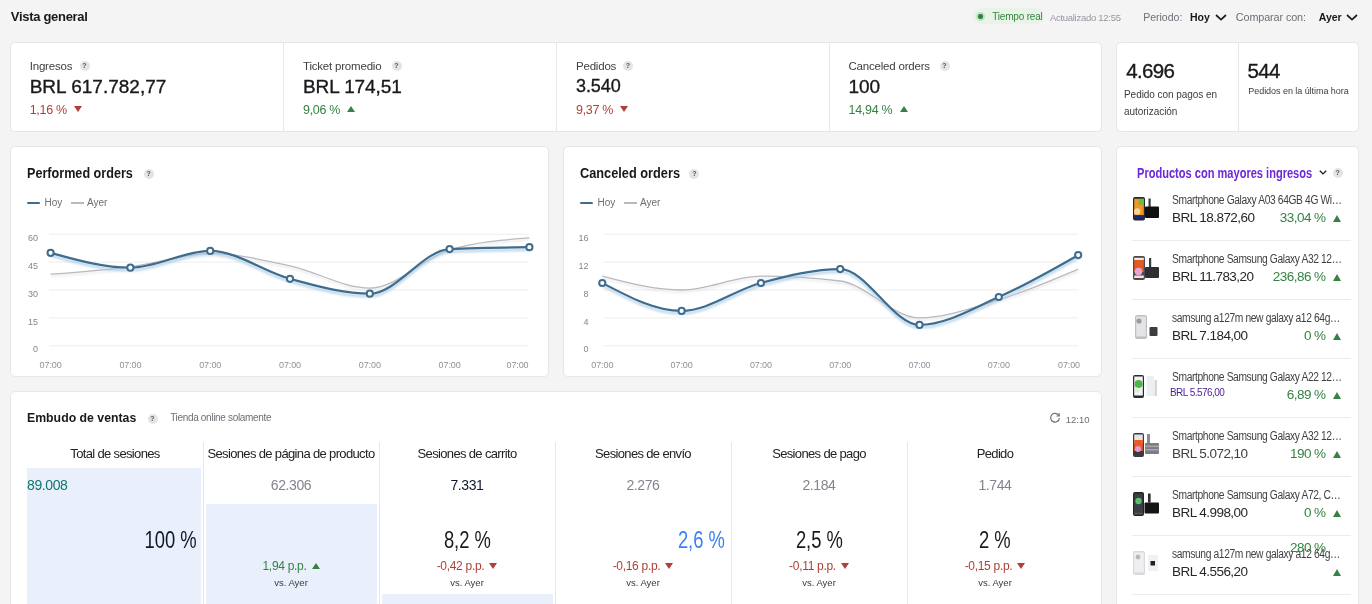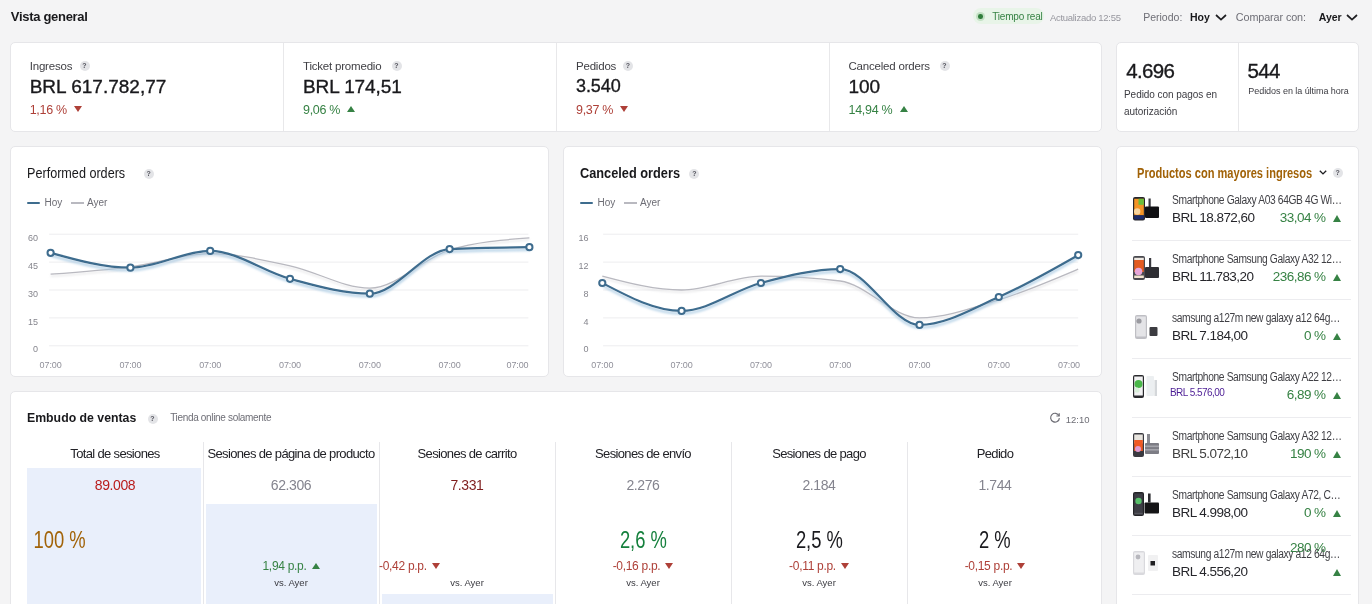--- a/index.html
+++ b/index.html
@@ -63,21 +63,21 @@
     <defs>
       <filter id="shb" x="-20%" y="-20%" width="140%" height="160%">
         <feDropShadow dx="0" dy="2.6" stdDeviation="1.1" flood-color="#a7c9e2" flood-opacity="0.9"></feDropShadow>
       </filter>
       <filter id="shg" x="-20%" y="-20%" width="140%" height="160%">
         <feDropShadow dx="0" dy="2" stdDeviation="1" flood-color="#dcdcdf" flood-opacity="0.8"></feDropShadow>
       </filter>
     </defs>
   </svg>
 <div class="card" style="left:10px;top:146px;width:539px;height:231px">
-<div class="abs" style="left:16.4px;top:17.6px;font-size:14.5px;font-weight:normal;color:#19191c;white-space:nowrap"><span class="sxl" style="transform:scaleX(0.87)">Performed orders</span></div>
+<div class="abs" style="left:16.4px;top:17.6px;font-size:14.5px;font-weight:bold;color:#19191c;white-space:nowrap"><span class="sxl" style="transform:scaleX(0.87)">Performed orders</span></div>
 <div class="help" style="left:132.7px;top:22.2px">?</div>
 <div class="abs" style="left:16.1px;top:54.5px;width:13.2px;height:2.8px;border-radius:1.4px;background:#3e6c8e"></div>
 <div class="abs" style="left:33.5px;top:50.3px;font-size:10px;color:#6d6d75">Hoy</div>
 <div class="abs" style="left:59.5px;top:55.2px;width:13.3px;height:1.4px;background:#b9b9c0"></div>
 <div class="abs" style="left:75.9px;top:50.3px;font-size:10px;color:#6d6d75">Ayer</div>
 <svg class="abs" style="left:0;top:0" width="537" height="229" viewBox="0 0 537 229">
 <g stroke="#ededef" stroke-width="1">
         <line x1="38.1" y1="87.2" x2="517.4" y2="87.2"></line>
         <line x1="38.1" y1="115.1" x2="517.4" y2="115.1"></line>
         <line x1="38.1" y1="143.0" x2="517.4" y2="143.0"></line>
@@ -168,48 +168,49 @@
 <div class="abs" style="left:1054.7px;top:21.8px;font-size:9.5px;color:#6e6e76">12:10</div>
 <div class="abs" style="left:16px;top:76.4px;width:174px;height:137.6px;background:#e9effb"></div>
 <div class="abs" style="left:192px;top:50px;width:1px;height:164px;background:#e7e7ea"></div>
 <div class="abs" style="left:194.5px;top:112px;width:171.5px;height:102px;background:#e9effb"></div>
 <div class="abs" style="left:368px;top:50px;width:1px;height:164px;background:#e7e7ea"></div>
 <div class="abs" style="left:370.5px;top:202px;width:171.5px;height:12px;background:#e9effb"></div>
 <div class="abs" style="left:544px;top:50px;width:1px;height:164px;background:#e7e7ea"></div>
 <div class="abs" style="left:720px;top:50px;width:1px;height:164px;background:#e7e7ea"></div>
 <div class="abs" style="left:896px;top:50px;width:1px;height:164px;background:#e7e7ea"></div>
 <div class="abs" style="left:16px;top:53.7px;width:176px;text-align:center;font-size:13px;color:#222227;letter-spacing:-0.65px;white-space:nowrap">Total de sesiones</div>
-<div class="abs" style="left:16px;top:85.4px;width:176px;text-align:center;font-size:14px;color:#b91c1c;letter-spacing:-0.4px">89.008</div>
-<div class="abs" style="left:16px;top:135.2px;width:176px;text-align:left;font-size:23px;color:#a16207;white-space:nowrap"><span style="display:inline-block;transform:scaleX(0.8)">100 %</span></div>
+<div class="abs" style="left:16px;top:85.4px;width:176px;font-size:14px;color:#0f766e;letter-spacing:-0.4px">89.008</div>
+<div class="abs" style="left:16px;top:135.2px;width:176px;text-align:right;font-size:23px;color:#0f172a;white-space:nowrap"><span style="display:inline-block;transform:scaleX(0.8)">100 %</span></div>
 <div class="abs" style="left:192px;top:53.7px;width:176px;text-align:center;font-size:13px;color:#222227;letter-spacing:-0.65px;white-space:nowrap">Sesiones de página de producto</div>
 <div class="abs" style="left:192px;top:85.4px;width:176px;text-align:center;font-size:14px;color:#84848e;letter-spacing:-0.4px">62.306</div>
 <div class="abs grn" style="left:192px;top:166.8px;width:176px;text-align:center;font-size:12px;letter-spacing:-0.3px">1,94 p.p. <span class="tu" style="border-left-width:4.2px;border-right-width:4.2px;border-bottom-width:6.2px;margin-left:2px;vertical-align:0.5px"></span></div>
 <div class="abs" style="left:192px;top:185px;width:176px;text-align:center;font-size:9.5px;color:#3a3a40">vs. Ayer</div>
 <div class="abs" style="left:368px;top:53.7px;width:176px;text-align:center;font-size:13px;color:#222227;letter-spacing:-0.65px;white-space:nowrap">Sesiones de carrito</div>
-<div class="abs" style="left:368px;top:85.4px;width:176px;text-align:center;font-size:14px;color:#7f1d1d;letter-spacing:-0.4px">7.331</div>
-<div class="abs red" style="left:368px;top:166.8px;width:176px;font-size:12px;letter-spacing:-0.3px">-0,42 p.p. <span class="td" style="border-left-width:4.2px;border-right-width:4.2px;border-top-width:6.2px;margin-left:2px;vertical-align:0.5px"></span></div>
+<div class="abs" style="left:368px;top:85.4px;width:176px;text-align:center;font-size:14px;color:#0f172a;letter-spacing:-0.4px">7.331</div>
+<div class="abs" style="left:368px;top:135.2px;width:176px;text-align:center;font-size:23px;color:#1a1a1e;white-space:nowrap"><span style="display:inline-block;transform:scaleX(0.8)">8,2 %</span></div>
+<div class="abs red" style="left:368px;top:166.8px;width:176px;text-align:center;font-size:12px;letter-spacing:-0.3px">-0,42 p.p. <span class="td" style="border-left-width:4.2px;border-right-width:4.2px;border-top-width:6.2px;margin-left:2px;vertical-align:0.5px"></span></div>
 <div class="abs" style="left:368px;top:185px;width:176px;text-align:center;font-size:9.5px;color:#3a3a40">vs. Ayer</div>
 <div class="abs" style="left:544px;top:53.7px;width:176px;text-align:center;font-size:13px;color:#222227;letter-spacing:-0.65px;white-space:nowrap">Sesiones de envío</div>
 <div class="abs" style="left:544px;top:85.4px;width:176px;text-align:center;font-size:14px;color:#84848e;letter-spacing:-0.4px">2.276</div>
-<div class="abs" style="left:544px;top:135.2px;width:176px;text-align:center;font-size:23px;color:#15803d;white-space:nowrap"><span style="display:inline-block;transform:scaleX(0.8)">2,6 %</span></div>
+<div class="abs" style="left:544px;top:135.2px;width:176px;text-align:right;font-size:23px;color:#3b82f6;white-space:nowrap"><span style="display:inline-block;transform:scaleX(0.8)">2,6 %</span></div>
 <div class="abs red" style="left:544px;top:166.8px;width:176px;text-align:center;font-size:12px;letter-spacing:-0.3px">-0,16 p.p. <span class="td" style="border-left-width:4.2px;border-right-width:4.2px;border-top-width:6.2px;margin-left:2px;vertical-align:0.5px"></span></div>
 <div class="abs" style="left:544px;top:185px;width:176px;text-align:center;font-size:9.5px;color:#3a3a40">vs. Ayer</div>
 <div class="abs" style="left:720px;top:53.7px;width:176px;text-align:center;font-size:13px;color:#222227;letter-spacing:-0.65px;white-space:nowrap">Sesiones de pago</div>
 <div class="abs" style="left:720px;top:85.4px;width:176px;text-align:center;font-size:14px;color:#84848e;letter-spacing:-0.4px">2.184</div>
 <div class="abs" style="left:720px;top:135.2px;width:176px;text-align:center;font-size:23px;color:#1a1a1e;white-space:nowrap"><span style="display:inline-block;transform:scaleX(0.8)">2,5 %</span></div>
 <div class="abs red" style="left:720px;top:166.8px;width:176px;text-align:center;font-size:12px;letter-spacing:-0.3px">-0,11 p.p. <span class="td" style="border-left-width:4.2px;border-right-width:4.2px;border-top-width:6.2px;margin-left:2px;vertical-align:0.5px"></span></div>
 <div class="abs" style="left:720px;top:185px;width:176px;text-align:center;font-size:9.5px;color:#3a3a40">vs. Ayer</div>
 <div class="abs" style="left:896px;top:53.7px;width:176px;text-align:center;font-size:13px;color:#222227;letter-spacing:-0.65px;white-space:nowrap">Pedido</div>
 <div class="abs" style="left:896px;top:85.4px;width:176px;text-align:center;font-size:14px;color:#84848e;letter-spacing:-0.4px">1.744</div>
 <div class="abs" style="left:896px;top:135.2px;width:176px;text-align:center;font-size:23px;color:#1a1a1e;white-space:nowrap"><span style="display:inline-block;transform:scaleX(0.8)">2 %</span></div>
 <div class="abs red" style="left:896px;top:166.8px;width:176px;text-align:center;font-size:12px;letter-spacing:-0.3px">-0,15 p.p. <span class="td" style="border-left-width:4.2px;border-right-width:4.2px;border-top-width:6.2px;margin-left:2px;vertical-align:0.5px"></span></div>
 <div class="abs" style="left:896px;top:185px;width:176px;text-align:center;font-size:9.5px;color:#3a3a40">vs. Ayer</div>
 </div>
 <div class="card" style="left:1116px;top:146px;width:243px;height:470px;border-radius:5px 5px 0 0;overflow:hidden">
-<div class="abs" style="left:20px;top:18.1px;font-size:14px;font-weight:bold;color:#a16207;white-space:nowrap"><span class="sxl" style="transform:scaleX(0.79)">Productos con mayores ingresos</span></div>
+<div class="abs" style="left:20px;top:18.1px;font-size:14px;font-weight:bold;color:#6d28d9;white-space:nowrap"><span class="sxl" style="transform:scaleX(0.79)">Productos con mayores ingresos</span></div>
 <svg class="abs" style="left:201.5px;top:22.8px" width="8" height="5" viewBox="0 0 8 5">
       <polyline points="0.8,0.8 4,3.9 7.2,0.8" fill="none" stroke="#1f1f22" stroke-width="1.4"></polyline>
     </svg>
 <div class="help" style="left:215.7px;top:20.8px">?</div>
 <svg class="abs" style="left:15.2px;top:49.6px" width="28" height="24" viewBox="0 0 28 24">
       <rect x="1" y="0" width="12" height="23.5" rx="2" fill="#26262c"></rect>
       <rect x="2.2" y="1.8" width="9.6" height="16.5" fill="#f49426"></rect>
       <rect x="6.5" y="1.8" width="5.3" height="6" fill="#6abf3a"></rect>
       <circle cx="5.2" cy="14.5" r="3.2" fill="#f7d49e"></circle>
       <rect x="2.2" y="18.3" width="9.6" height="4" fill="#1b2a6b"></rect>

